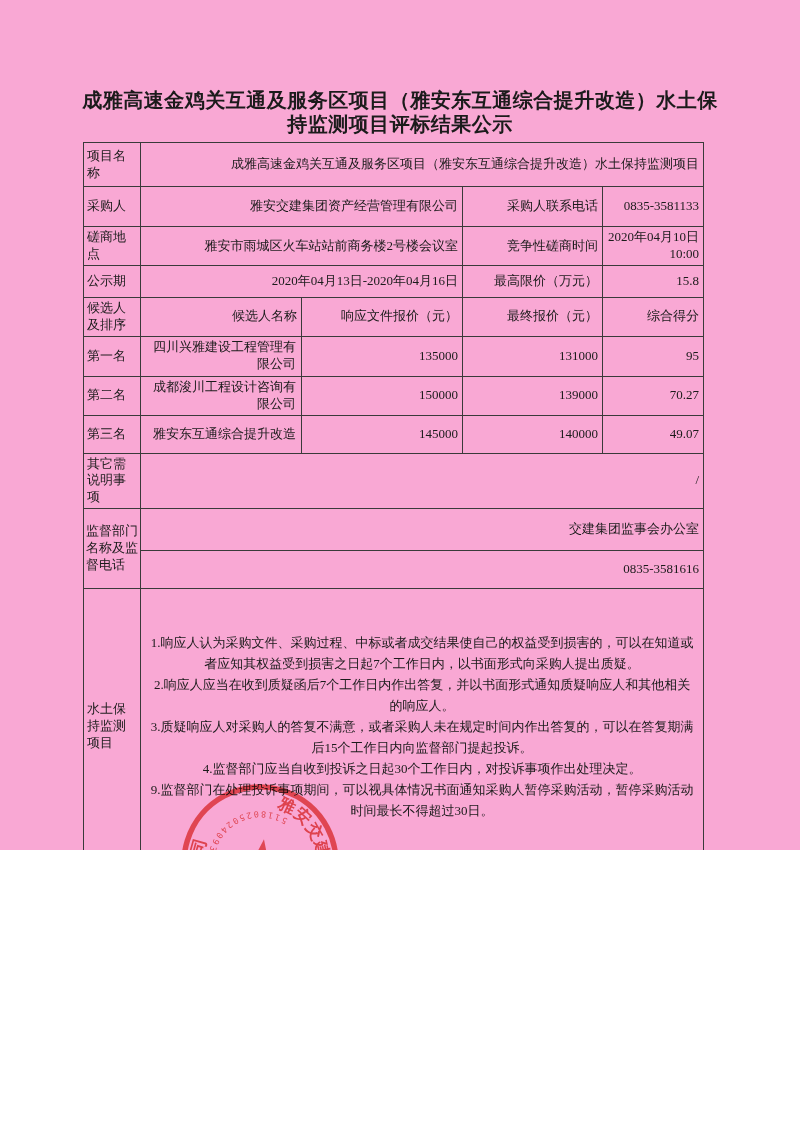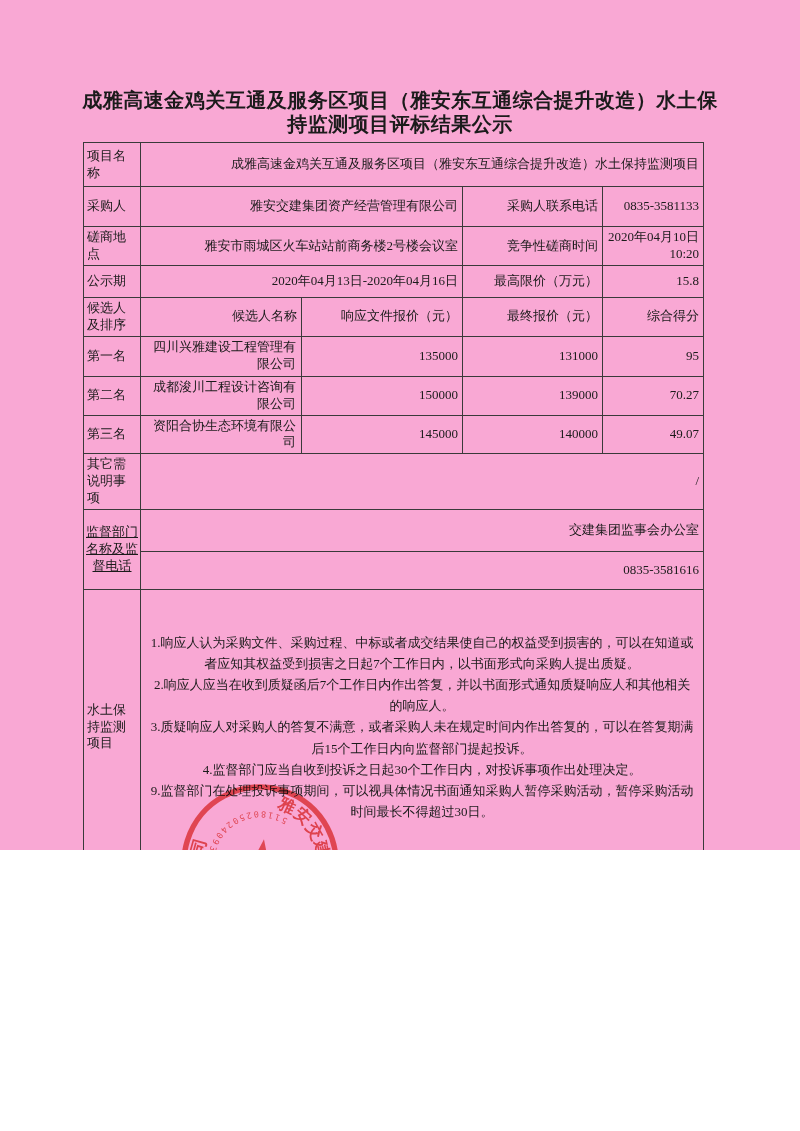--- a/index.html
+++ b/index.html
@@ -37,21 +37,21 @@
     font-size:13px;
     line-height:1.3;
     vertical-align:middle;
     word-break:break-all;
     overflow:hidden;
   }
   .lbl{text-align:left;padding-left:3px;}
   .ctr{text-align:right;}
   .val{text-align:right;padding-left:6px;}
   .name-cell{padding-right:5px;}
-  .sup-lbl{text-align:center;padding-left:2px;padding-right:2px;text-decoration:underline;}
+  .sup-lbl{text-align:left;padding-left:2px;padding-right:2px;}
   .obj-cell{padding:8px 9px;vertical-align:middle;}
   .obj-item{font-size:13px;line-height:1.62;text-align:center;}
   .sig-cell{text-align:right;padding-left:3px;}
   
   tr.h44{height:44px} tr.h40{height:40px} tr.h39{height:39px}
   tr.h32{height:32px} tr.h34{height:34px} tr.h36{height:36px}
   tr.h38{height:38px} tr.h42{height:42px} tr.h275{height:275px}
   
   .seal{
     position:absolute;
@@ -111,21 +111,21 @@
       <td class="lbl">采购人</td>
       <td class="val" colspan="2">雅安交建集团资产经营管理有限公司</td>
       <td class="ctr">采购人联系电话</td>
       <td class="ctr">0835-3581133</td>
     </tr>
 
     <tr class="h39">
       <td class="lbl">磋商地点</td>
       <td class="val" colspan="2">雅安市雨城区火车站站前商务楼2号楼会议室</td>
       <td class="ctr">竞争性磋商时间</td>
-      <td class="ctr">2020年04月10日10:20</td>
+      <td class="ctr">2020年04月10日10:00</td>
     </tr>
 
     <tr class="h32">
       <td class="lbl">公示期</td>
       <td class="val" colspan="2">2020年04月13日-2020年04月16日</td>
       <td class="ctr">最高限价（万元）</td>
       <td class="ctr">15.8</td>
     </tr>
 
     <tr class="h34">
@@ -147,21 +147,21 @@
     <tr class="h36">
       <td class="lbl">第二名</td>
       <td class="val name-cell">成都浚川工程设计咨询有限公司</td>
       <td class="ctr">150000</td>
       <td class="ctr">139000</td>
       <td class="ctr">70.27</td>
     </tr>
 
     <tr class="h38">
       <td class="lbl">第三名</td>
-      <td class="val name-cell">资阳合协生态环境有限公司</td>
+      <td class="val name-cell">雅安东互通综合提升改造</td>
       <td class="ctr">145000</td>
       <td class="ctr">140000</td>
       <td class="ctr">49.07</td>
     </tr>
 
     <tr class="h42">
       <td class="lbl">其它需说明事项</td>
       <td class="ctr" colspan="4">/</td>
     </tr>
 

